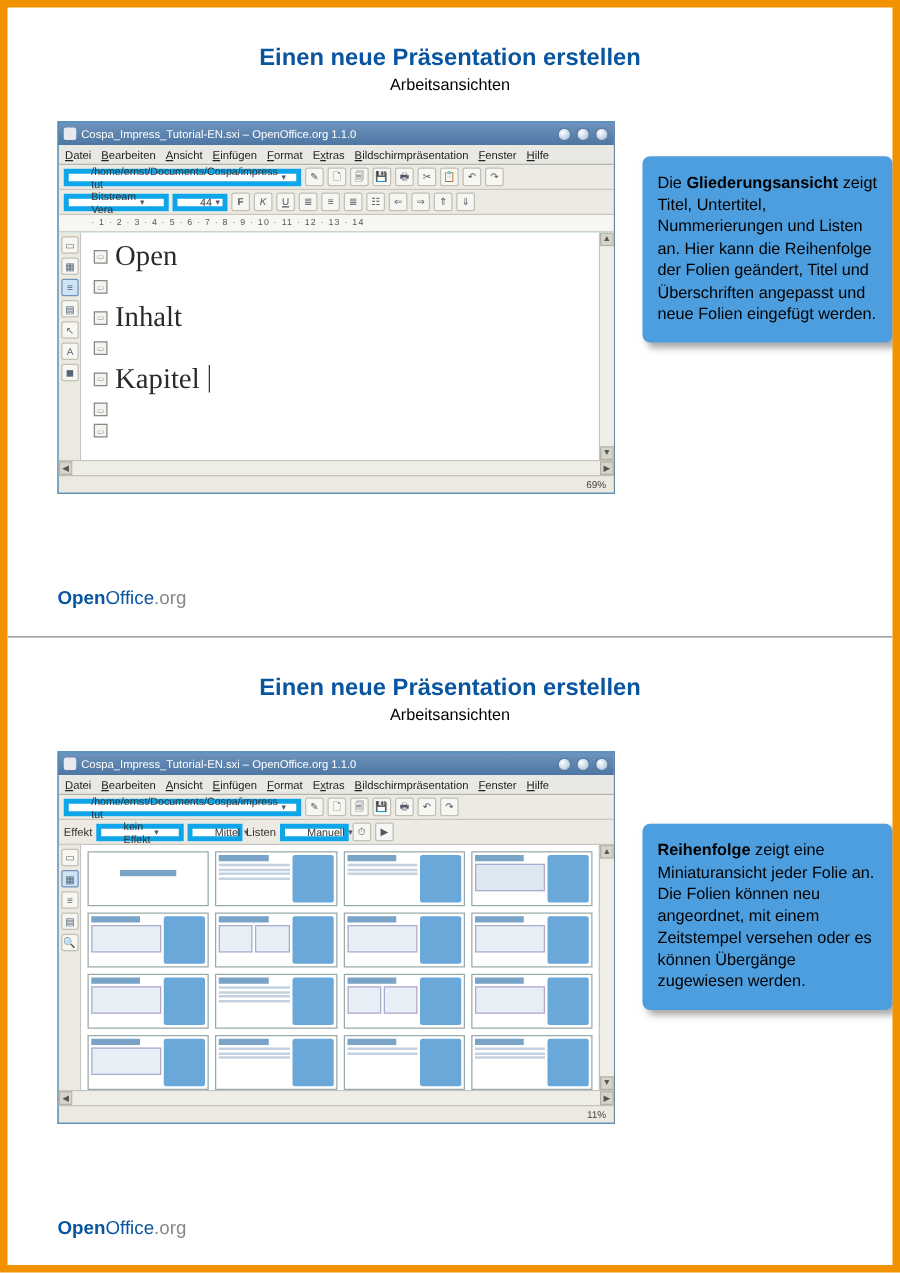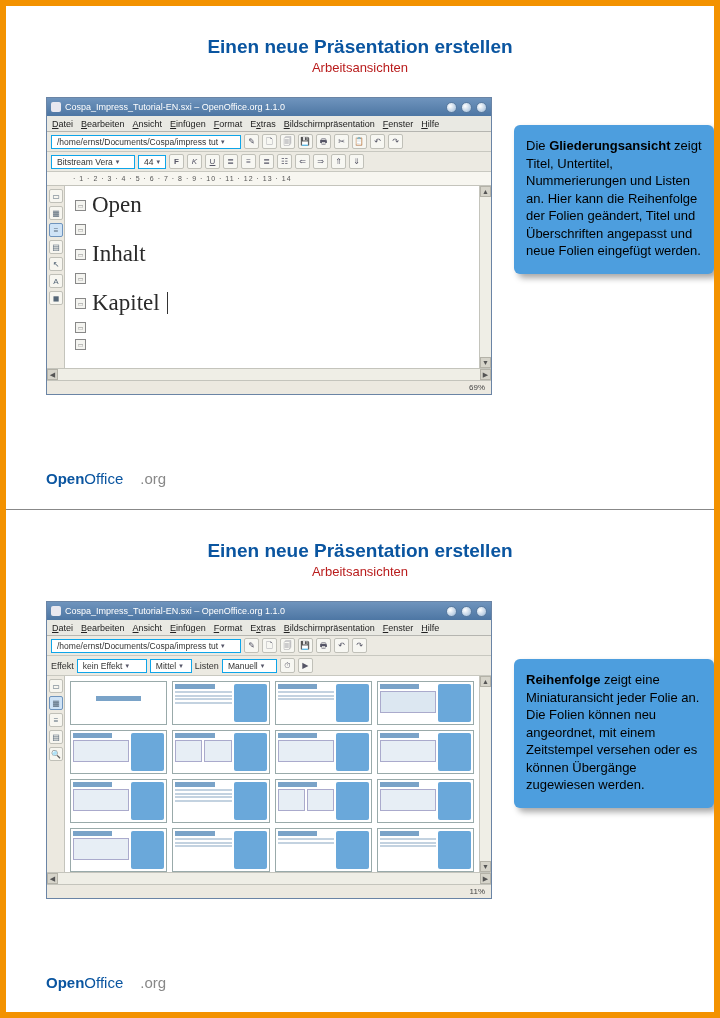--- a/index.html
+++ b/index.html
@@ -24,21 +24,21 @@
     margin: 0;
   }
   .heading {
     text-align: center;
     color: #0a55a0;
     font-size: 19px;
     font-weight: bold;
   }
   .subheading {
     text-align: center;
-    color: #b91c1c;
+    color: #000000;
     font-size: 13px;
     margin-top: 2px;
   }
   .content-row {
     display: flex;
     gap: 22px;
     margin-top: 22px;
     padding-left: 40px;
     align-items: flex-start;
   }
@@ -61,21 +61,21 @@
   
   .footer {
     position: absolute;
     left: 40px;
     bottom: 22px;
     font-size: 15px;
     color: #222;
   }
   .footer .oo1 { font-weight: bold; color: #0a55a0; }
   .footer .oo2 { color: #0a55a0; }
-  .footer .oo3 { color: #888; margin-left: 17px; }
+  .footer .oo3 { color: #888; }
   
   .win {
     width: 460px;
     height: 298px;
     border: 1px solid #6a84a5;
     background: #0ea5e9;
     box-shadow: 0 0 0 1px #bcc inset;
     font-size: 9px;
     color: #333;
     display: flex;
@@ -126,23 +126,23 @@
     width: 15px; height: 15px;
     background: #f7f7f2;
     border: 1px solid #c0c0b8;
     border-radius: 2px;
     display:flex;align-items:center;justify-content:center;
     font-size:8px;color:#556;
   }
   .tb-field {
     height: 14px;
     background: #fff;
-    border: 1px solid #0ea5e9;
+    border: 4px solid #0ea5e9;
     font-size: 8.5px;
-    padding: 0 5px;
+    padding: 0 18px;
     display: flex; align-items: center;
     color: #333;
   }
   .tb-drop::after {
     content: "▾"; font-size: 7px; margin-left: 3px; color: #556;
   }
   .ruler {
     height: 14px;
     background: #f7f6f0;
     border-bottom: 1px solid #c4c4bc;

